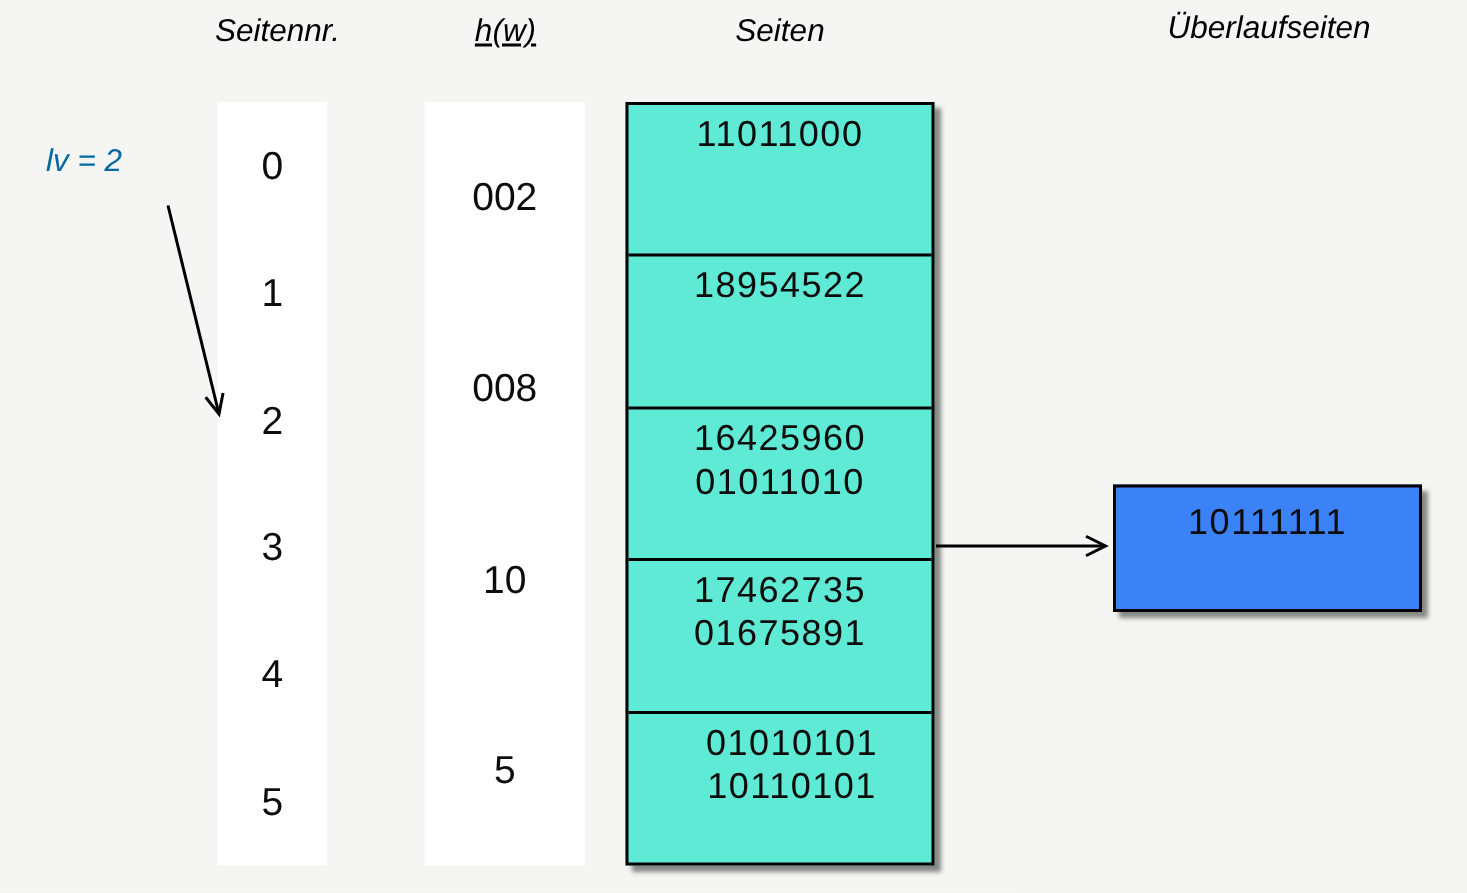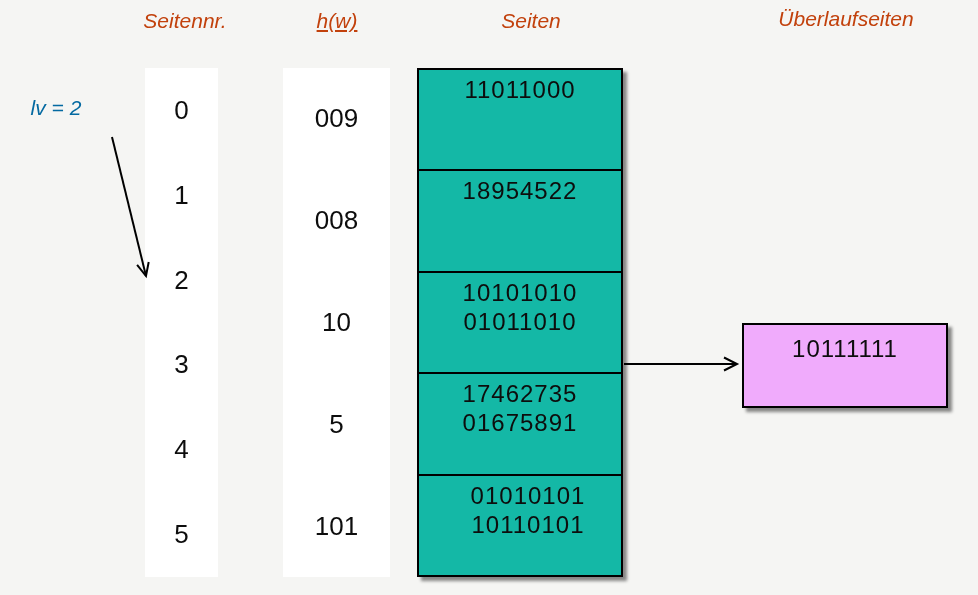--- a/index.html
+++ b/index.html
@@ -16,21 +16,21 @@
     color: #111;
   }
   .hdr {
     position: absolute;
     top: 8px;
     transform: translateX(-50%);
     font-style: italic;
     font-size: 21px;
     line-height: 26px;
     white-space: nowrap;
-    color: #c2410c;
+    color: #000000;
   }
   .annotation {
     position: absolute;
     left: 14px;
     top: 72px;
     width: 84px;
     font-style: italic;
     font-size: 21px;
     line-height: 31px;
     text-align: center;
@@ -56,21 +56,21 @@
     color: #0d0d0d;
   }
   .bucket-table {
     position: absolute;
     left: 417px;
     top: 68px;
     width: 206px;
     height: 509px;
     box-sizing: border-box;
     border: 2px solid #000;
-    background: #14b8a6;
+    background: #5eead4;
     box-shadow: 4px 4px 3px rgba(0,0,0,0.45);
     display: flex;
     flex-direction: column;
   }
   .bucket-row {
     flex: 1 1 0;
     border-bottom: 2px solid #000;
     padding-top: 5px;
     text-align: center;
     overflow: hidden;
@@ -84,76 +84,75 @@
     color: #0d0d0d;
   }
   .overflow-box {
     position: absolute;
     left: 742px;
     top: 323px;
     width: 206px;
     height: 85px;
     box-sizing: border-box;
     border: 2px solid #000;
-    background: #f0abfc;
+    background: #3b82f6;
     box-shadow: 4px 4px 3px rgba(0,0,0,0.45);
     padding-top: 9px;
     text-align: center;
   }
   .arrow-layer {
     position: absolute;
     left: 0;
     top: 0;
     width: 978px;
     height: 595px;
     pointer-events: none;
   }
 </style>
 </head>
 <body>
 
 <div id="canvas">
 
   <div class="hdr" style="left:185px;">Seitennr.</div>
   <div class="hdr" style="left:337px;text-decoration:underline;">h(w)</div>
-  <div class="hdr" style="left:531px;">Seiten</div>
+  <div class="hdr" style="left:520px;">Seiten</div>
   <div class="hdr" style="left:846px; top:6px;">Überlaufseiten</div>
 
   <div class="annotation">
     <span style="display:block;">lv = 2</span>
   </div>
 
   <div class="strip strip-nr">
     <div class="cell">0</div>
     <div class="cell">1</div>
     <div class="cell">2</div>
     <div class="cell">3</div>
     <div class="cell">4</div>
     <div class="cell">5</div>
   </div>
 
   <div class="strip strip-hash">
-    <div class="cell">009</div>
+    <div class="cell">002</div>
     <div class="cell">008</div>
     <div class="cell">10</div>
     <div class="cell">5</div>
-    <div class="cell">101</div>
   </div>
 
   <div class="bucket-table">
     <div class="bucket-row">
       <span class="bin-line">11011000</span>
       <span class="bin-line"></span>
     </div>
     <div class="bucket-row">
       <span class="bin-line">18954522</span>
       <span class="bin-line"></span>
     </div>
     <div class="bucket-row">
-      <span class="bin-line">10101010</span>
+      <span class="bin-line">16425960</span>
       <span class="bin-line">01011010</span>
     </div>
     <div class="bucket-row">
       <span class="bin-line">17462735</span>
       <span class="bin-line">01675891</span>
     </div>
     <div class="bucket-row">
       <span class="bin-line">01010101</span>
       <span class="bin-line">10110101</span>
     </div>

